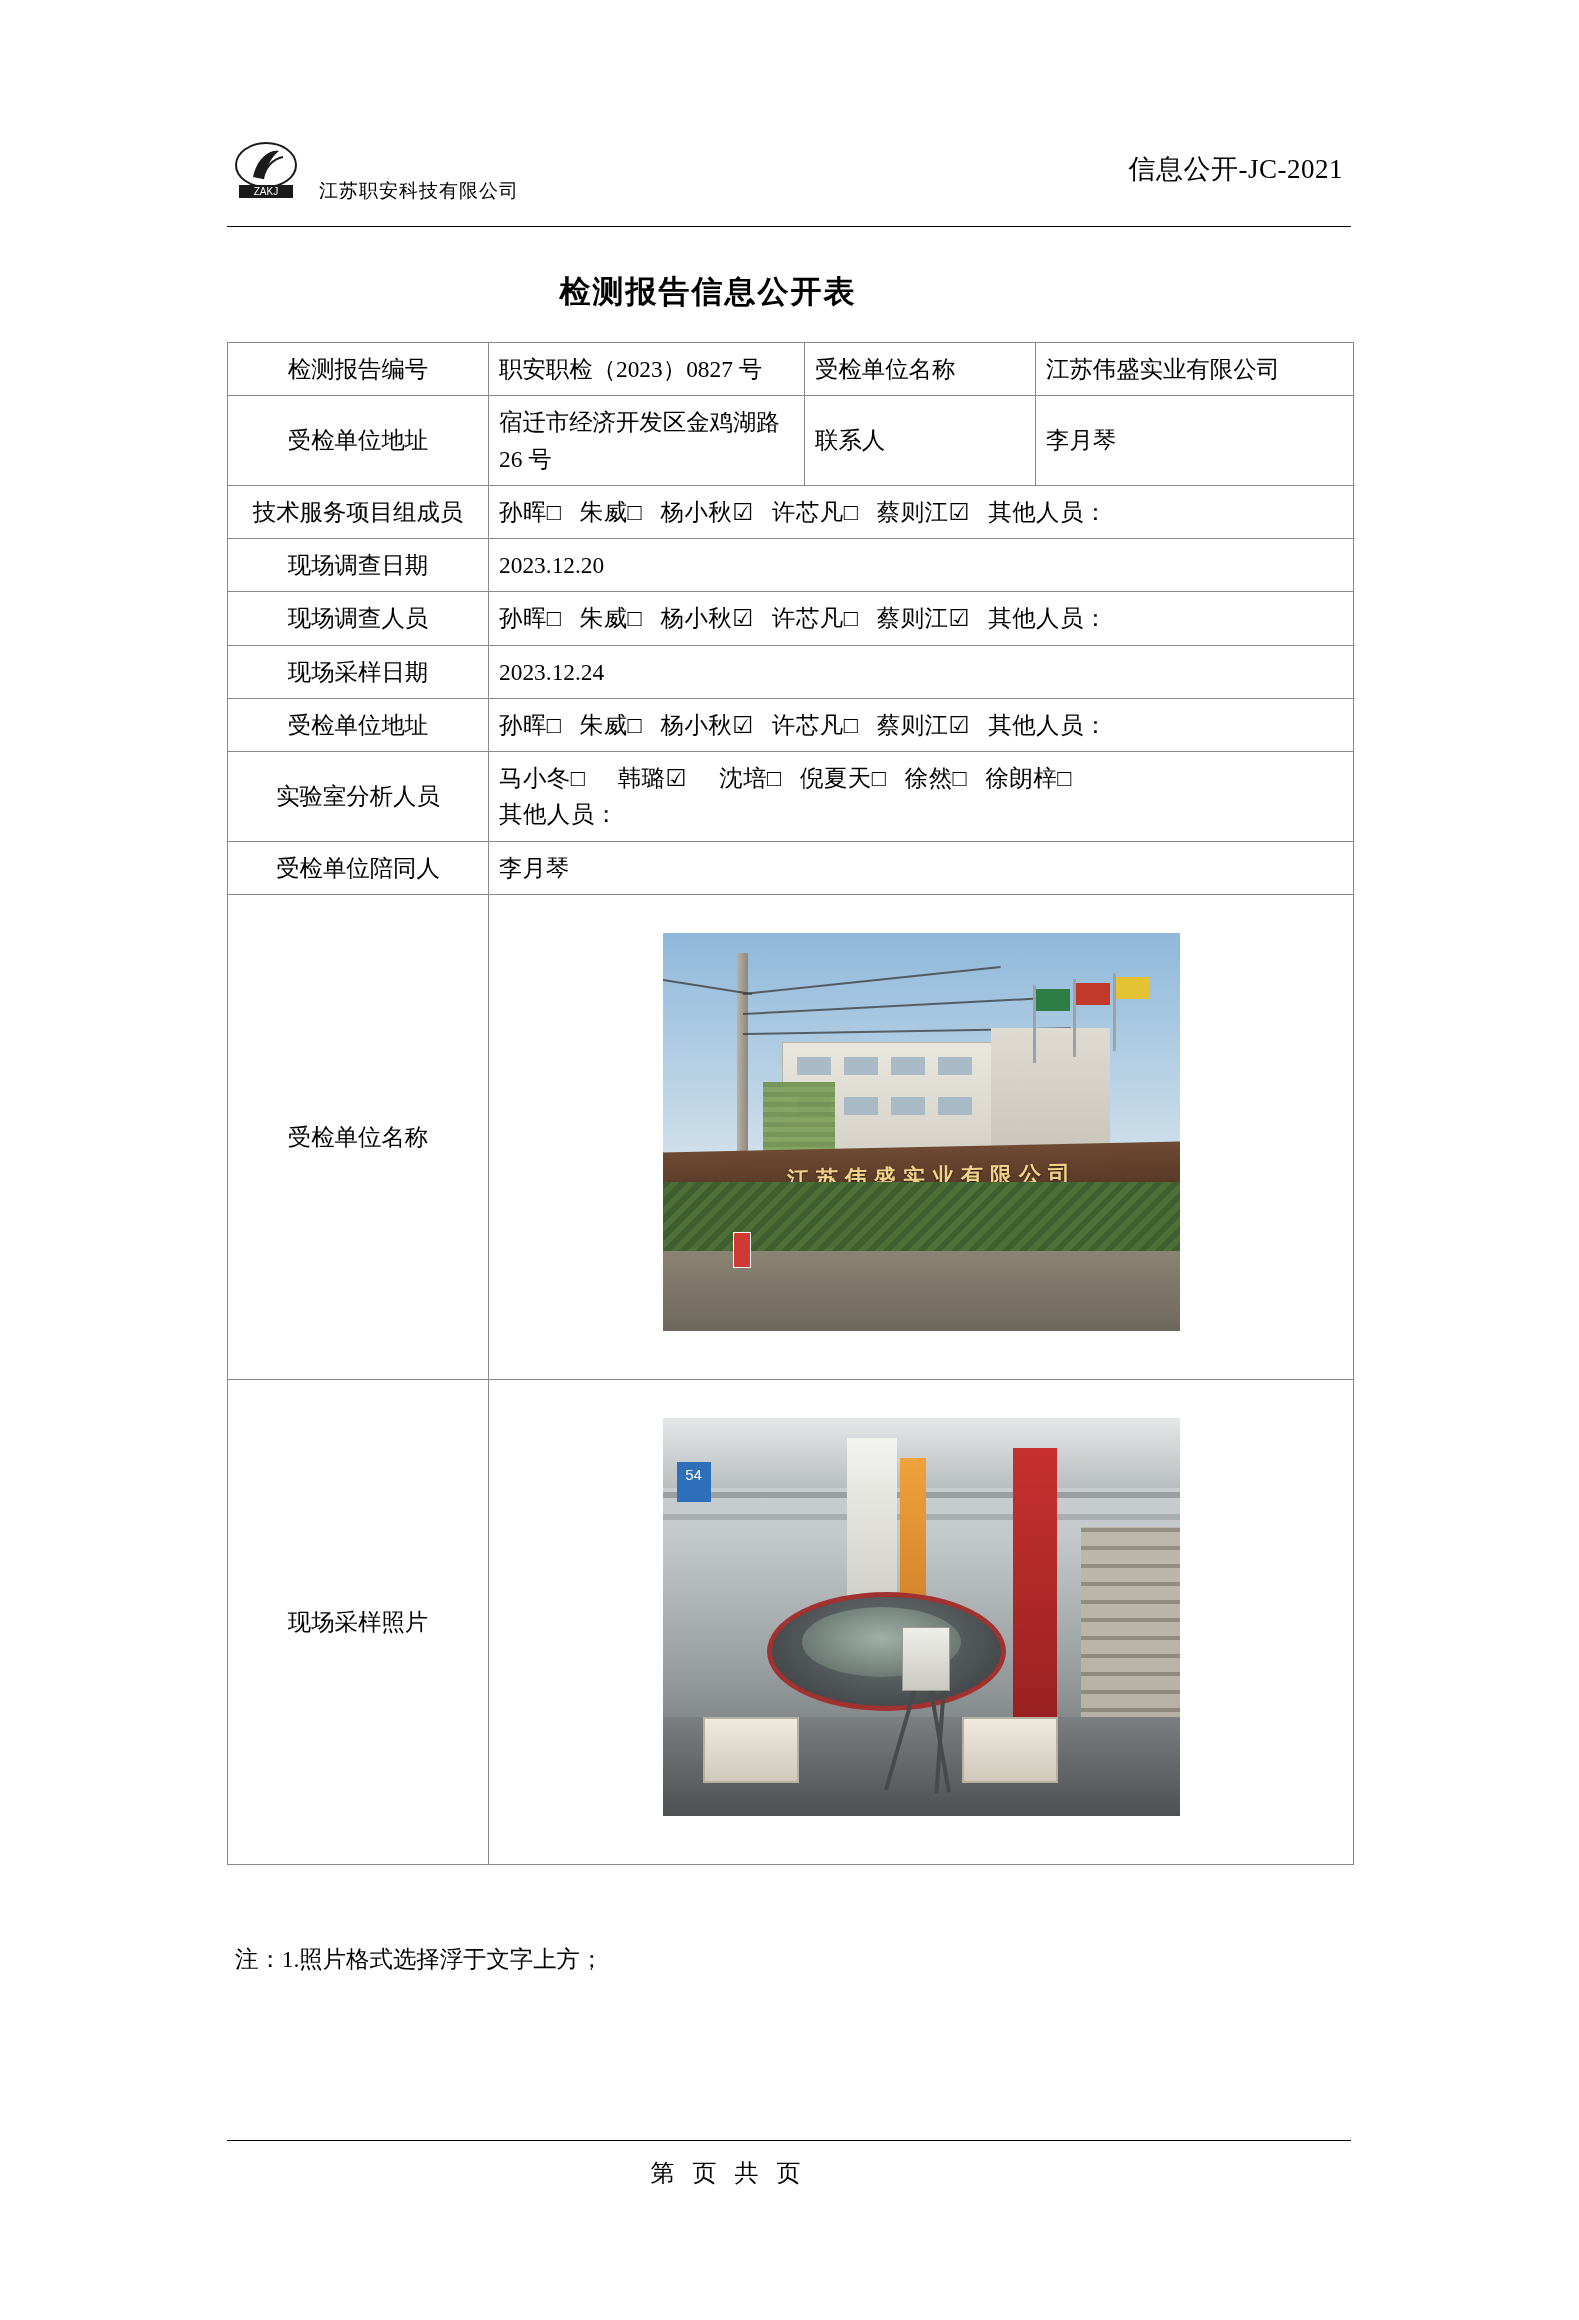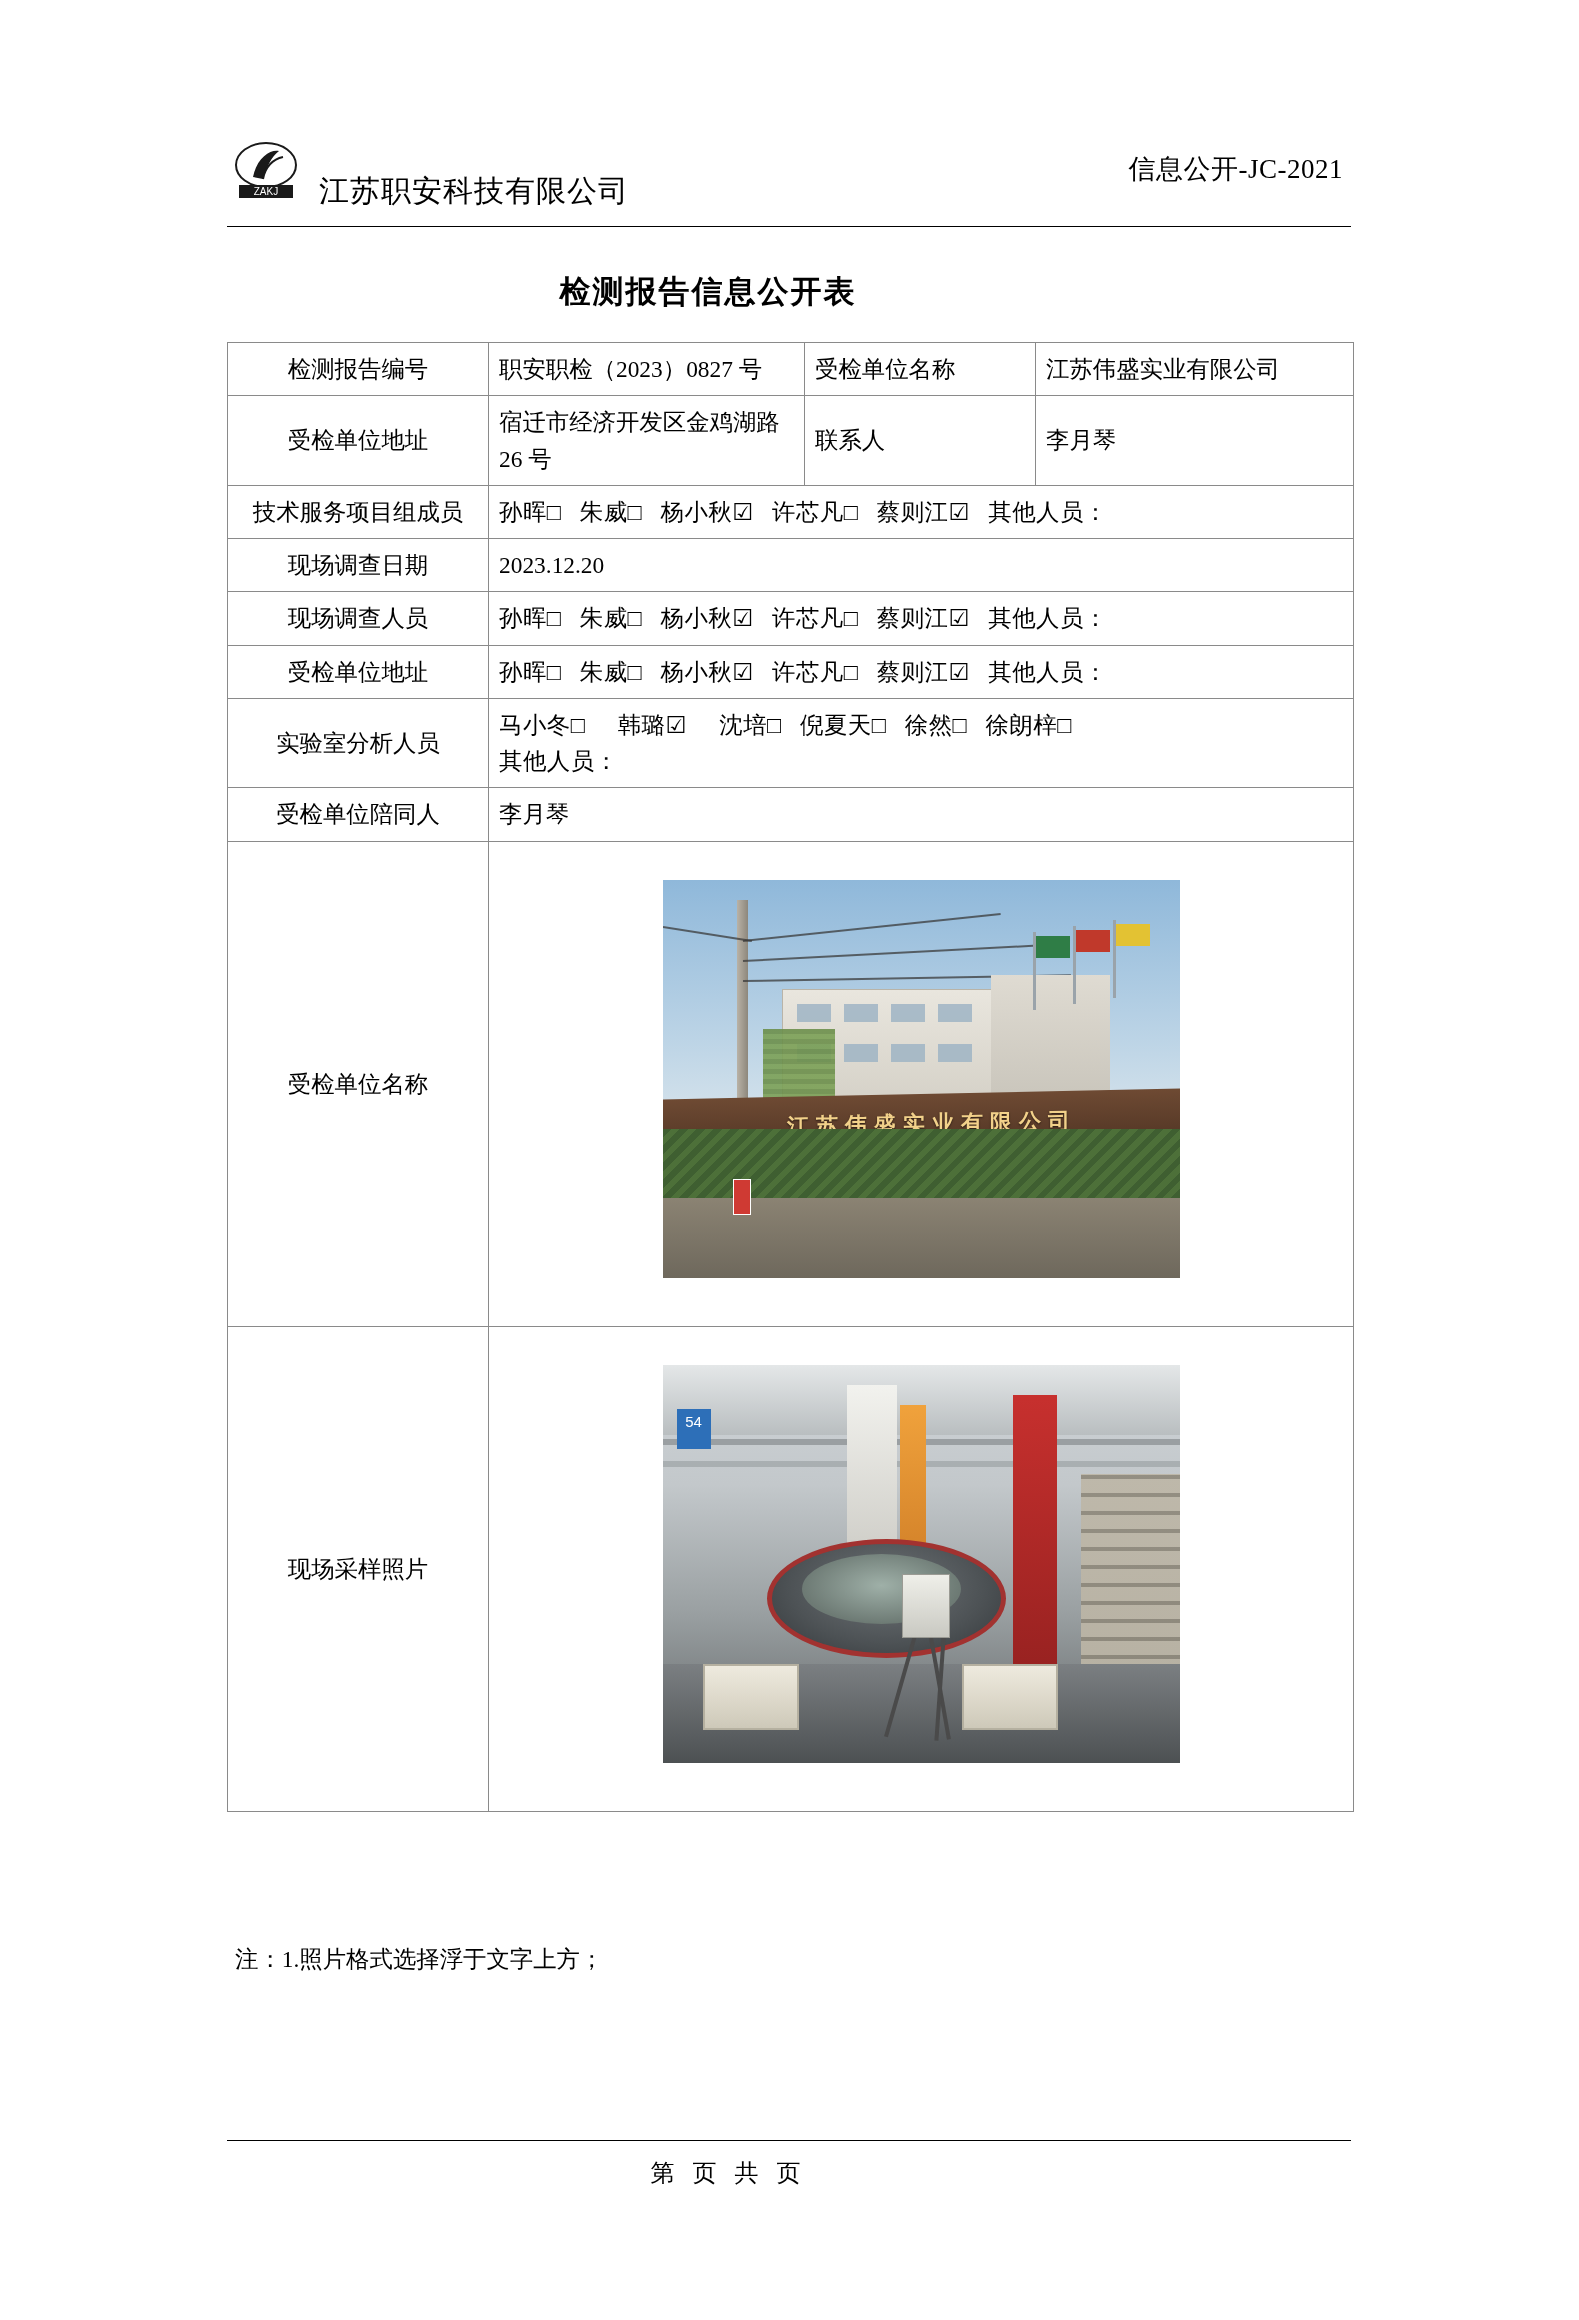--- a/index.html
+++ b/index.html
@@ -38,21 +38,21 @@
     display: flex;
     align-items: center;
     gap: 14px;
   }
   .logo {
     width: 78px;
     height: 64px;
     position: relative;
   }
   .company-name {
-    font-size: 30px;
+    font-size: 19px;
     letter-spacing: 1px;
     white-space: nowrap;
     margin-top: 44px;
   }
   .doc-code {
     font-size: 27px;
     letter-spacing: 0.5px;
     white-space: nowrap;
     padding-right: 8px;
   }
@@ -358,20 +358,24 @@
             <span>杨小秋</span><span>☑</span>
           </span>
           <span class="person">
             <span>许芯凡</span><span>□</span>
           </span>
           <span class="person">
             <span>蔡则江</span><span>☑</span>
           </span>
           <span class="person">其他人员：</span>
         </td>
+      </tr>
+      <tr>
+        <td class="c-label">现场采样日期</td>
+        <td class="c-center" colspan="3">2023.12.24</td>
       </tr>
       <tr>
         <td class="c-label">受检单位地址</td>
         <td class="c-left chk" colspan="3">
           <span class="person">
             <span>孙晖</span><span>□</span>
           </span>
           <span class="person">
             <span>朱威</span><span>□</span>
           </span>

